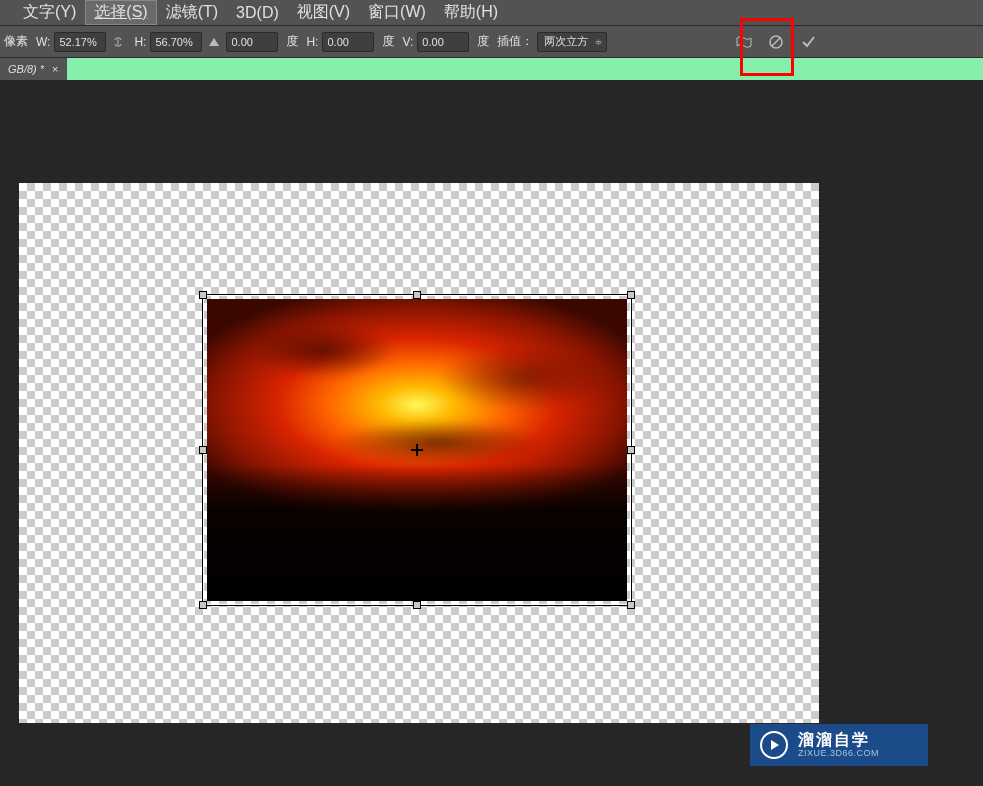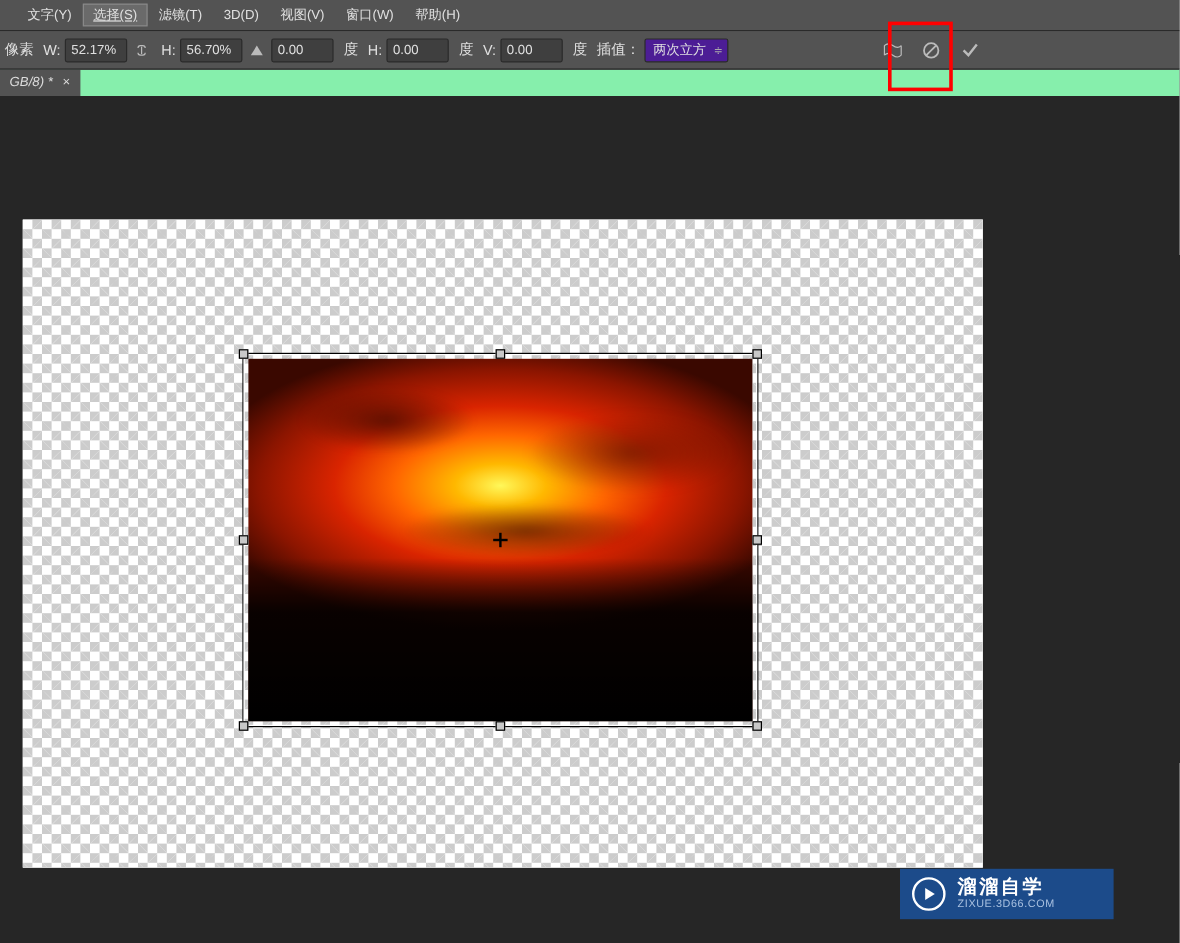--- a/index.html
+++ b/index.html
@@ -19,21 +19,21 @@
       height: 26px;
       background: #535353;
       border-bottom: 1px solid #2a2a2a;
       display: flex;
       align-items: center;
       padding-left: 14px;
     }
     .menu-item {
       padding: 2px 9px;
       cursor: pointer;
-      font-size: 11px;
+      font-size: 16px;
     }
     .menu-item.active {
       background: #6a6a6a;
       border: 1px solid #888;
       padding: 1px 8px;
       text-decoration: underline;
     }
     
     
     .options-bar {
@@ -68,21 +68,21 @@
       cursor: pointer;
     }
     .tri-icon {
       width: 0; height: 0;
       border-left: 5px solid transparent;
       border-right: 5px solid transparent;
       border-bottom: 8px solid #bbb;
       margin: 0 3px;
     }
     .select-box {
-      background: #4c1d95;
+      background: #404040;
       border: 1px solid #2a2a2a;
       color: #e0e0e0;
       height: 20px;
       padding: 0 18px 0 6px;
       font-size: 11px;
       border-radius: 2px;
       position: relative;
       display: flex;
       align-items: center;
       width: 70px;

